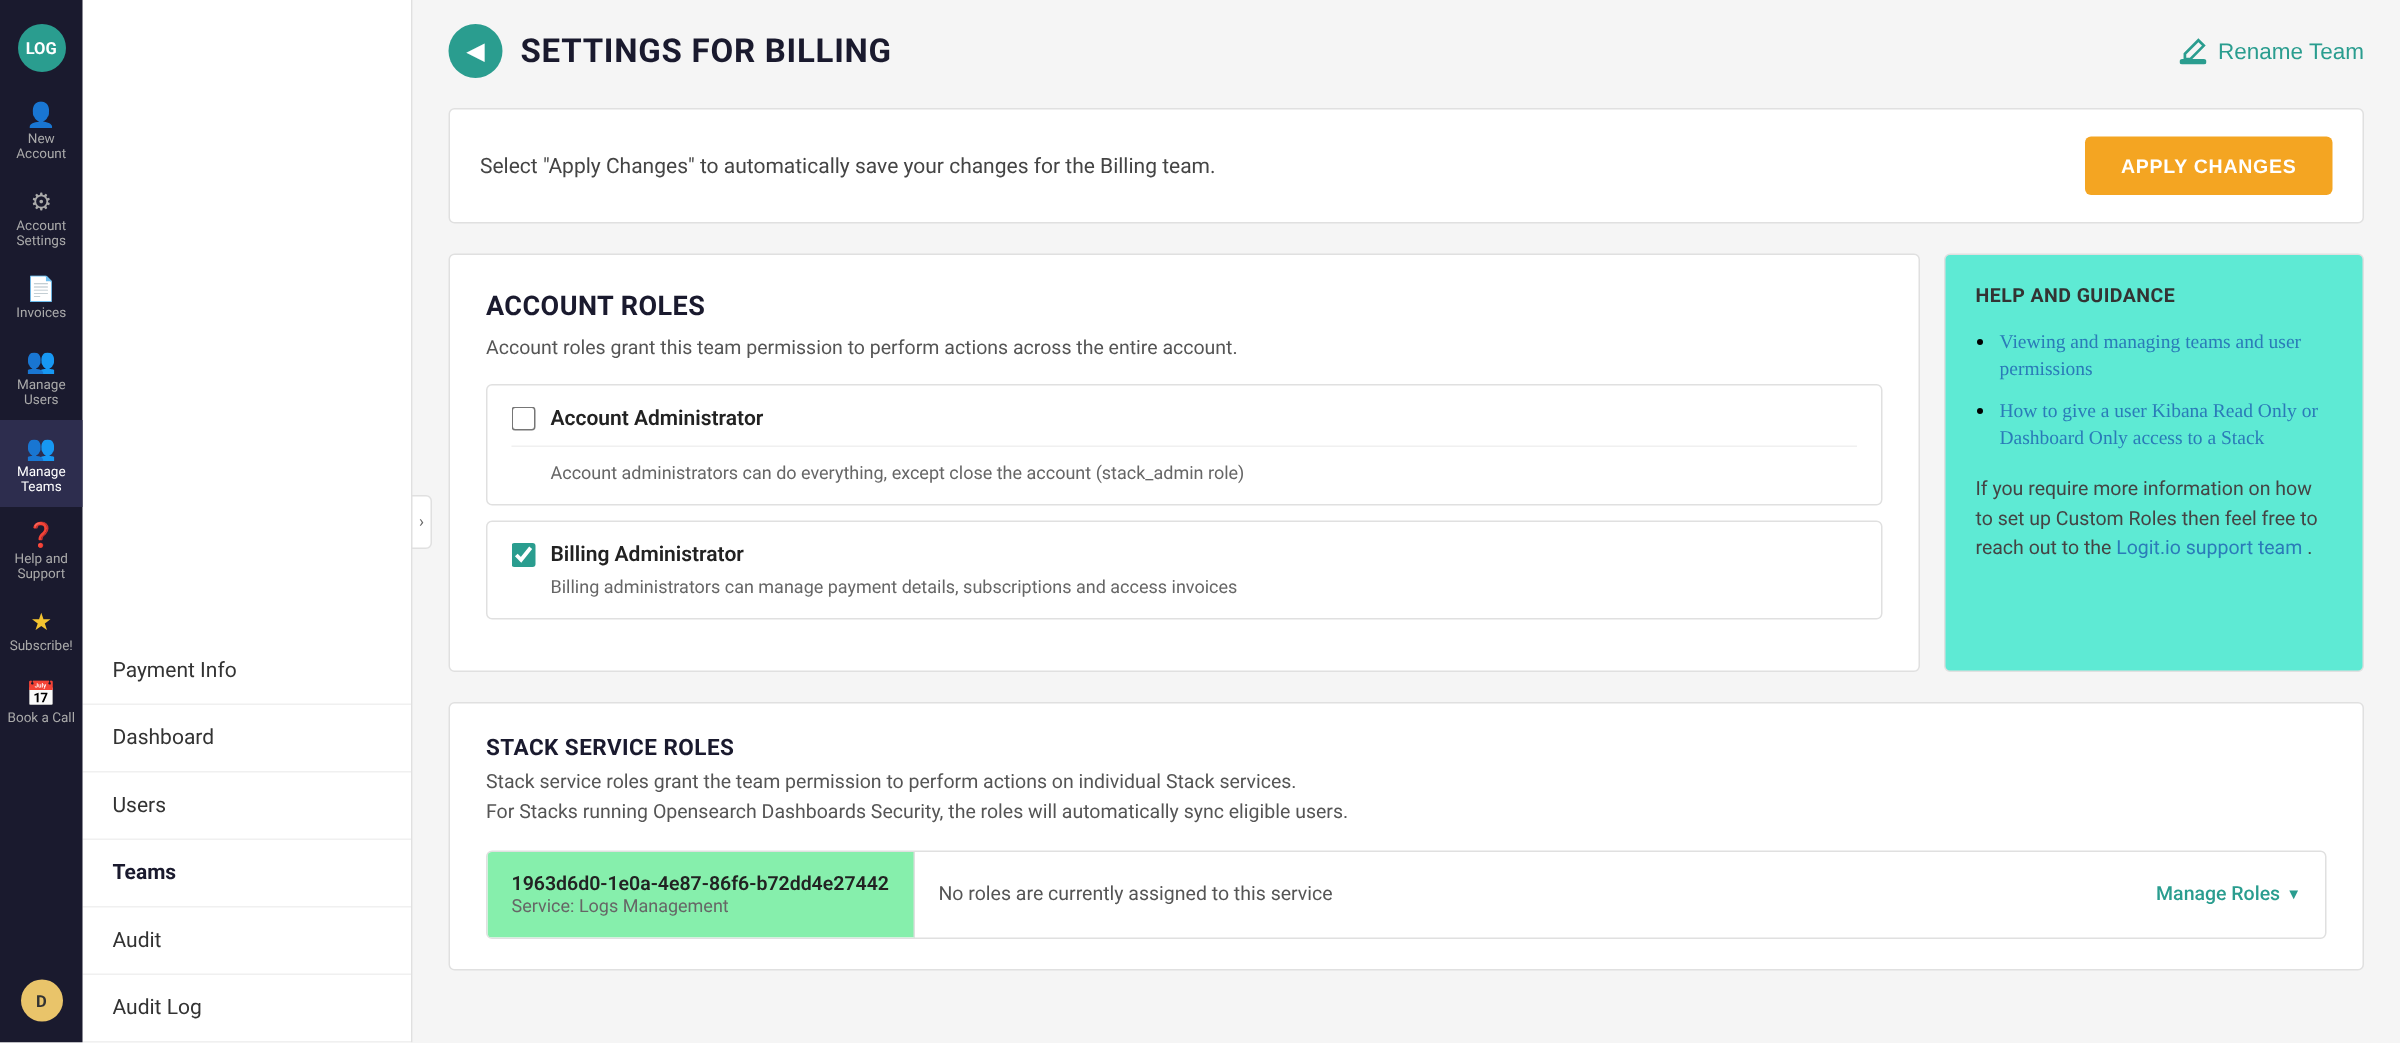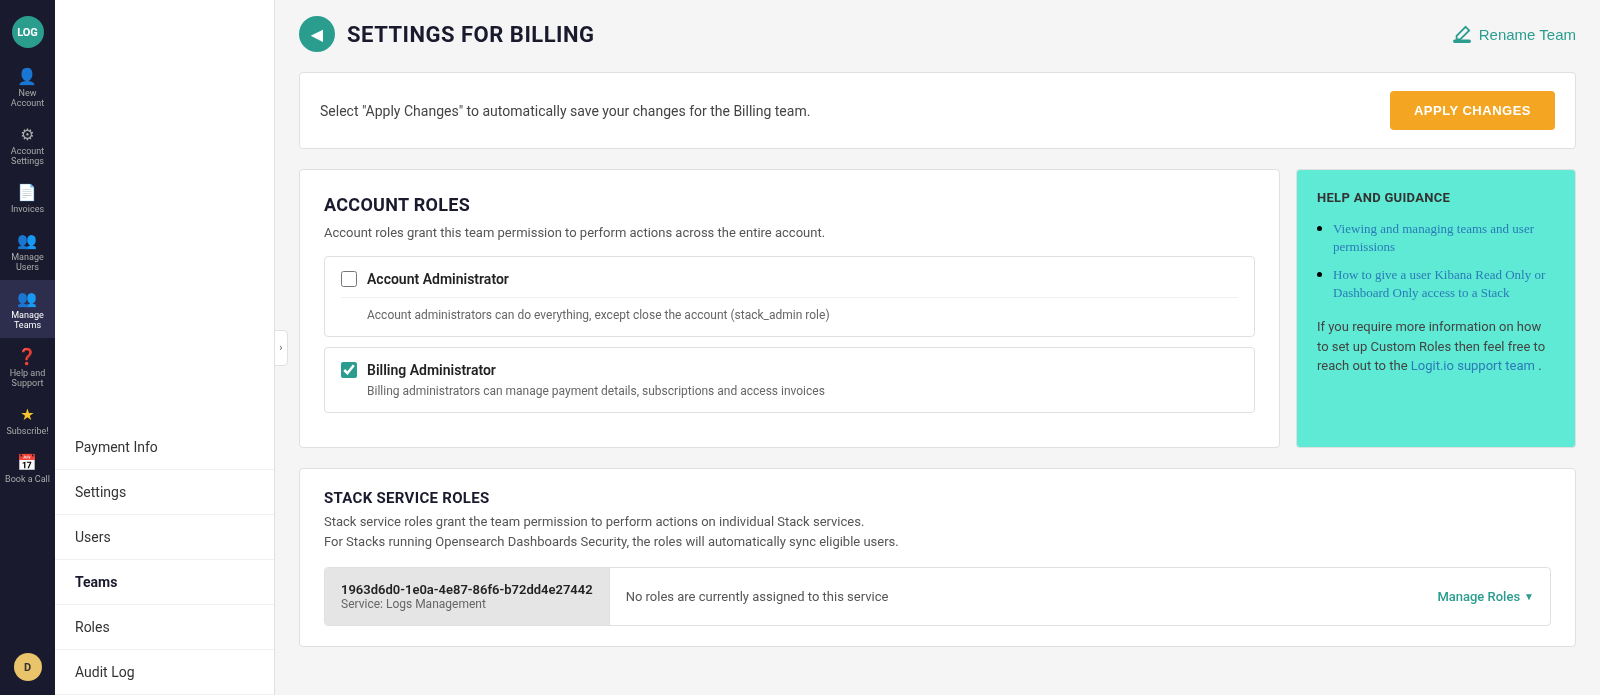--- a/index.html
+++ b/index.html
@@ -295,21 +295,21 @@
       margin-bottom: 16px;
     }
     .service-item {
       border: 1px solid #e0e0e0;
       border-radius: 4px;
       display: flex;
       align-items: center;
       overflow: hidden;
     }
     .service-item-left {
-      background: #e5e5e5;
+      background: #86efac;
       padding: 14px 16px;
       min-width: 280px;
       border-right: 1px solid #e0e0e0;
     }
     .service-id {
       font-size: 13px;
       font-weight: 600;
       color: #222;
     }
     .service-name {
@@ -373,24 +373,24 @@
     <div class="icon-shape">📅</div>
     <span style="font-size:9px;color:#aaa;">Book a Call</span>
   </div>
   <div class="icon-sidebar-bottom">
     <div class="icon-avatar" style="width:28px;height:28px;border-radius:50%;background:#e9c46a;display:flex;align-items:center;justify-content:center;color:#333;font-size:11px;font-weight:bold;cursor:pointer;margin-bottom:6px;">D</div>
   </div>
 </div>
 
 <div class="nav-sidebar" style="position:relative;">
   <div class="nav-sidebar-item">Payment Info</div>
-  <div class="nav-sidebar-item">Settings</div>
+  <div class="nav-sidebar-item">Dashboard</div>
   <div class="nav-sidebar-item">Users</div>
   <div class="nav-sidebar-item active">Teams</div>
-  <div class="nav-sidebar-item">Roles</div>
+  <div class="nav-sidebar-item">Audit</div>
   <div class="nav-sidebar-item">Audit Log</div>
 
   <div style="position:absolute;right:-14px;top:50%;transform:translateY(-50%);width:14px;height:36px;background:#fff;border:1px solid #e0e0e0;border-radius:0 4px 4px 0;display:flex;align-items:center;justify-content:center;cursor:pointer;font-size:11px;color:#666;z-index:5;">›</div>
 </div>
 
 <div class="main-content">
 
   <div class="page-header">
     <div class="page-header-left">
       <button class="back-button" aria-label="Back">◀</button>

